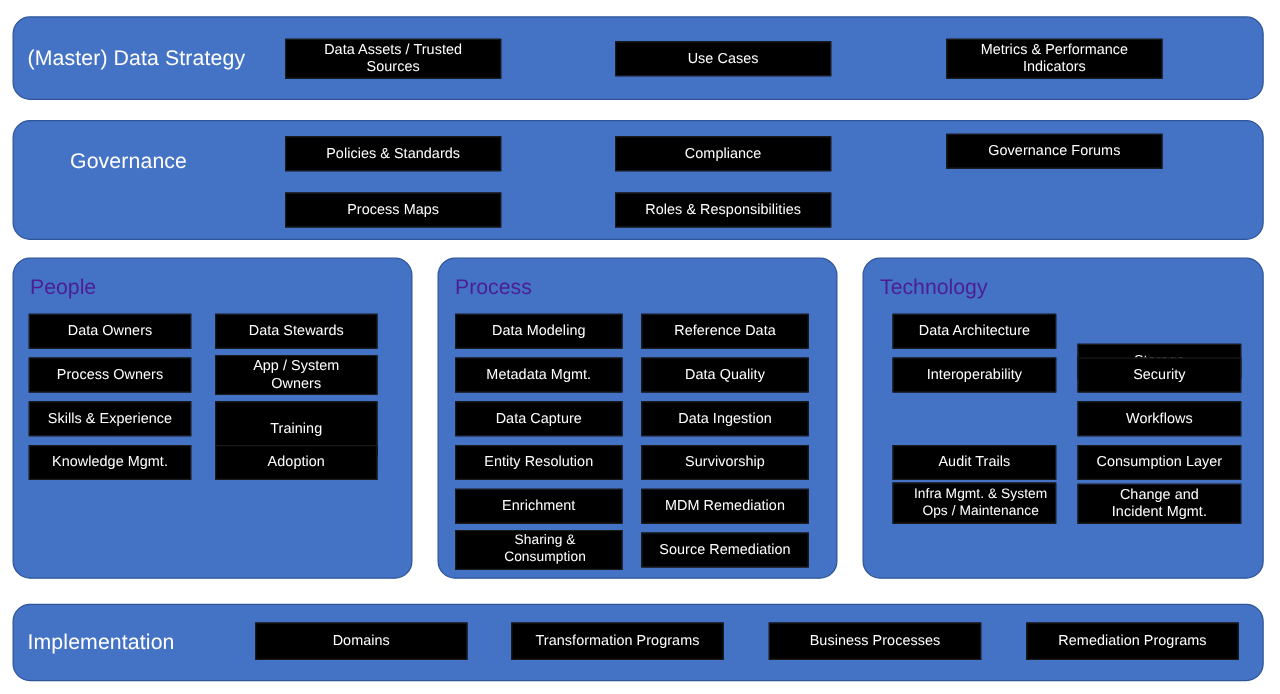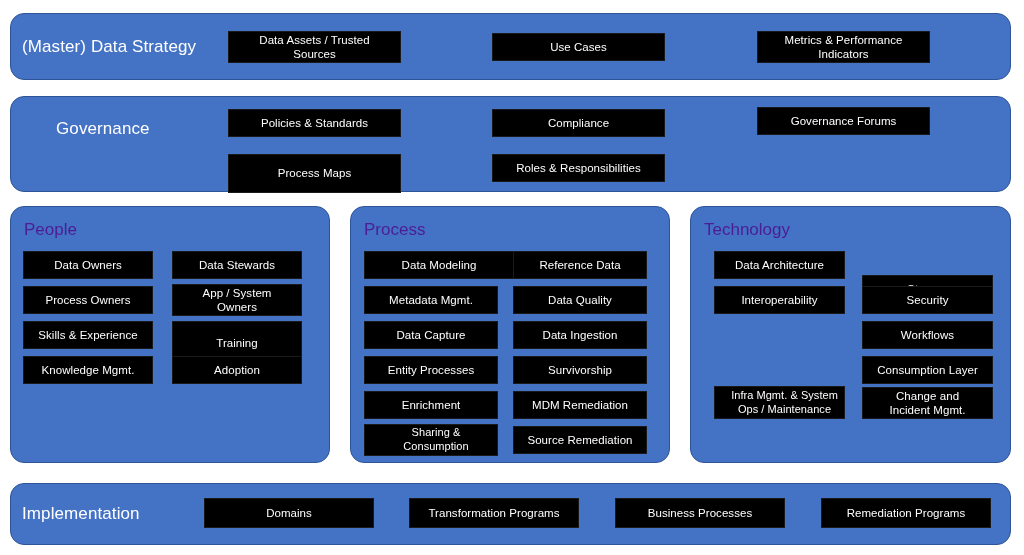--- a/index.html
+++ b/index.html
@@ -91,60 +91,61 @@
   <div class="chip" style="left:492px; top:33px; width:173px; height:28px;">Use Cases</div>
   <div class="chip" style="left:757px; top:31px; width:173px; height:32px;">Metrics &amp; Performance
 Indicators</div>
 
   <div class="panel" style="left:10px; top:96px; width:1001px; height:96px;"></div>
   <div class="banner-label" style="left:22px; top:120px;margin-left:34px;">Governance</div>
 
   <div class="chip" style="left:228px; top:109px; width:173px; height:28px;">Policies &amp; Standards</div>
   <div class="chip" style="left:492px; top:109px; width:173px; height:28px;">Compliance</div>
   <div class="chip" style="left:757px; top:107px; width:173px; height:28px;">Governance Forums</div>
-  <div class="chip" style="left:228px; top:154px; width:173px; height:39px;">Process Maps</div>
+  <div class="chip" style="left:228px; top:154px; width:173px; height:28px;">Process Maps</div>
   <div class="chip" style="left:492px; top:154px; width:173px; height:28px;">Roles &amp; Responsibilities</div>
 
   <div class="panel" style="left:10px; top:206px; width:320px; height:257px;"></div>
   <div class="col-title" style="left:24px; top:221px;">People</div>
 
   <div class="chip" style="left:23px; top:251px; width:130px; height:28px;">Data Owners</div>
   <div class="chip" style="left:23px; top:286px; width:130px; height:28px;">Process Owners</div>
   <div class="chip" style="left:23px; top:321px; width:130px; height:28px;">Skills &amp; Experience</div>
   <div class="chip" style="left:23px; top:356px; width:130px; height:28px;">Knowledge Mgmt.</div>
 
   <div class="chip" style="left:172px; top:251px; width:130px; height:28px;">Data Stewards</div>
   <div class="chip" style="left:172px; top:284px; width:130px; height:32px;">App / System
 Owners</div>
   <div class="chip" style="left:172px; top:321px; width:130px; height:44px;">Training</div>
   <div class="chip" style="left:172px; top:356px; width:130px; height:28px;">Adoption</div>
 
   <div class="panel" style="left:350px; top:206px; width:320px; height:257px;"></div>
   <div class="col-title" style="left:364px; top:221px;">Process</div>
 
-  <div class="chip" style="left:364px; top:251px; width:150px; height:28px;">Data Modeling</div>
+  <div class="chip" style="left:364px; top:251px; width:134px; height:28px;">Data Modeling</div>
   <div class="chip" style="left:364px; top:286px; width:134px; height:28px;">Metadata Mgmt.</div>
   <div class="chip" style="left:364px; top:321px; width:134px; height:28px;">Data Capture</div>
-  <div class="chip" style="left:364px; top:356px; width:134px; height:28px;">Entity Processes</div>
+  <div class="chip" style="left:364px; top:356px; width:134px; height:28px;">Entity Resolution</div>
   <div class="chip" style="left:364px; top:391px; width:134px; height:28px;">Enrichment</div>
   <div class="chip small" style="left:364px; top:424px; width:134px; height:32px;">Sharing &amp;
 Consumption</div>
 
   <div class="chip" style="left:513px; top:251px; width:134px; height:28px;">Reference Data</div>
   <div class="chip" style="left:513px; top:286px; width:134px; height:28px;">Data Quality</div>
   <div class="chip" style="left:513px; top:321px; width:134px; height:28px;">Data Ingestion</div>
   <div class="chip" style="left:513px; top:356px; width:134px; height:28px;">Survivorship</div>
   <div class="chip" style="left:513px; top:391px; width:134px; height:28px;">MDM Remediation</div>
   <div class="chip" style="left:513px; top:426px; width:134px; height:28px;">Source Remediation</div>
 
   <div class="panel" style="left:690px; top:206px; width:321px; height:257px;"></div>
   <div class="col-title" style="left:704px; top:221px;">Technology</div>
 
   <div class="chip" style="left:714px; top:251px; width:131px; height:28px;">Data Architecture</div>
   <div class="chip" style="left:714px; top:286px; width:131px; height:28px;">Interoperability</div>
+  <div class="chip" style="left:714px; top:356px; width:131px; height:28px;">Audit Trails</div>
   <div class="chip small" style="left:714px; top:386px; width:131px; height:33px;">Infra Mgmt. &amp; System
 Ops / Maintenance</div>
 
   <div class="chip" style="left:862px; top:251px; width:131px; height:28px;margin-top:24px;">Storage</div>
   <div class="chip" style="left:862px; top:286px; width:131px; height:28px;">Security</div>
   <div class="chip" style="left:862px; top:321px; width:131px; height:28px;">Workflows</div>
   <div class="chip" style="left:862px; top:356px; width:131px; height:28px;">Consumption Layer</div>
   <div class="chip" style="left:862px; top:387px; width:131px; height:32px;">Change and
 Incident Mgmt.</div>
 

